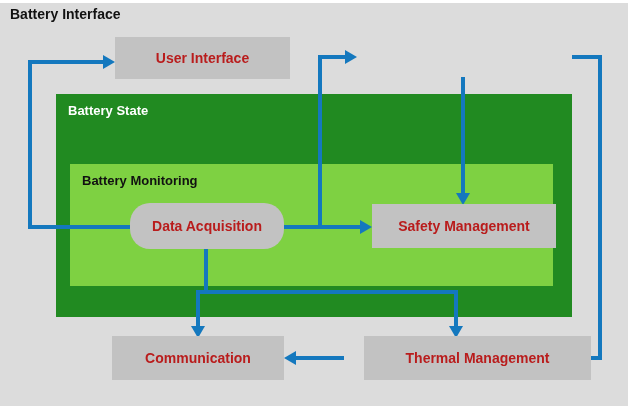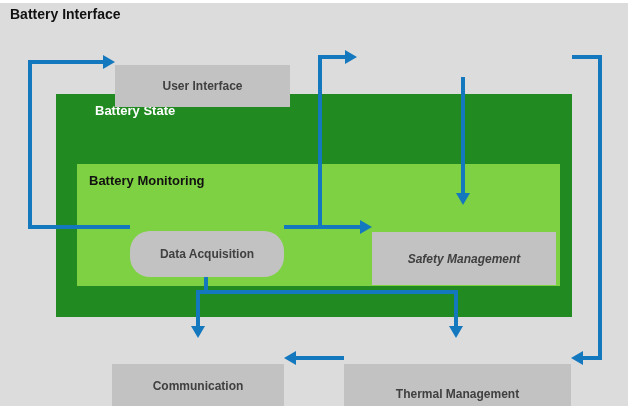--- a/index.html
+++ b/index.html
@@ -30,34 +30,33 @@
     position: absolute;
   }
   .container.dark  { background: var(--dark-green, #218a21); }
   .container.light { background: var(--light-green, #7ed142); }
   .container-label {
     font-size: 13px;
     font-weight: bold;
     padding: 9px 0 0 12px;
     white-space: nowrap;
   }
-  .container-label.light-text { color: #ffffff; margin-left: 27px; }
+  .container-label.light-text { color: #ffffff; }
   .container-label.dark-text  { color: #111; }
   .node {
     position: absolute;
     background: var(--box-gray, #c2c2c2);
     display: flex;
     align-items: center;
     justify-content: center;
-    font-size: 12px;
+    font-size: 14px;
     font-weight: bold;
-    color: #404040;
+    color: #b91c1c;
     white-space: nowrap;
     z-index: 3;
-    margin-top: 28px;
   }
   .seg {
     position: absolute;
     background: var(--arrow-blue, #1478be);
     z-index: 2;
   }
   .ah {
     position: absolute;
     width: 0; height: 0;
     border-style: solid;
@@ -74,21 +73,21 @@
 <div class="stage">
 
   <div class="top-strip"></div>
 
   <div class="diagram-title">Battery Interface</div>
 
   <div class="container dark" style="left:56px; top:94px; width:516px; height:223px;">
     <div class="container-label light-text">Battery State</div>
   </div>
 
-  <div class="container light" style="left:77px; top:164px; width:483px; height:122px;">
+  <div class="container light" style="left:70px; top:164px; width:483px; height:122px;">
     <div class="container-label dark-text">Battery Monitoring</div>
   </div>
 
   <div class="seg" style="left:28px; top:225px; width:102px; height:4px;"></div>
   <div class="seg" style="left:28px; top:60px; width:4px; height:169px;"></div>
   <div class="seg" style="left:28px; top:60px; width:75px; height:4px;"></div>
   <div class="ah right" style="left:103px; top:55px;"></div>
 
   <div class="seg" style="left:284px; top:225px; width:76px; height:4px;"></div>
   <div class="ah right" style="left:360px; top:220px;"></div>
@@ -116,25 +115,25 @@
 
   <div class="node" style="left:115px; top:37px; width:175px; height:42px;">
     <span>User Interface</span>
   </div>
 
 
   <div class="node" style="left:130px; top:203px; width:154px; height:46px;border-radius:20px;">
     <span>Data Acquisition</span>
   </div>
 
-  <div class="node" style="left:372px; top:204px; width:184px; height:53px;font-style:italic;">
+  <div class="node" style="left:372px; top:204px; width:184px; height:44px;">
     <span>Safety Management</span>
   </div>
 
   <div class="node" style="left:112px; top:336px; width:172px; height:44px;">
     <span>Communication</span>
   </div>
 
-  <div class="node" style="left:344px; top:336px; width:227px; height:60px;">
+  <div class="node" style="left:364px; top:336px; width:227px; height:44px;">
     <span>Thermal Management</span>
   </div>
 
 </div>
 
 </body></html>

